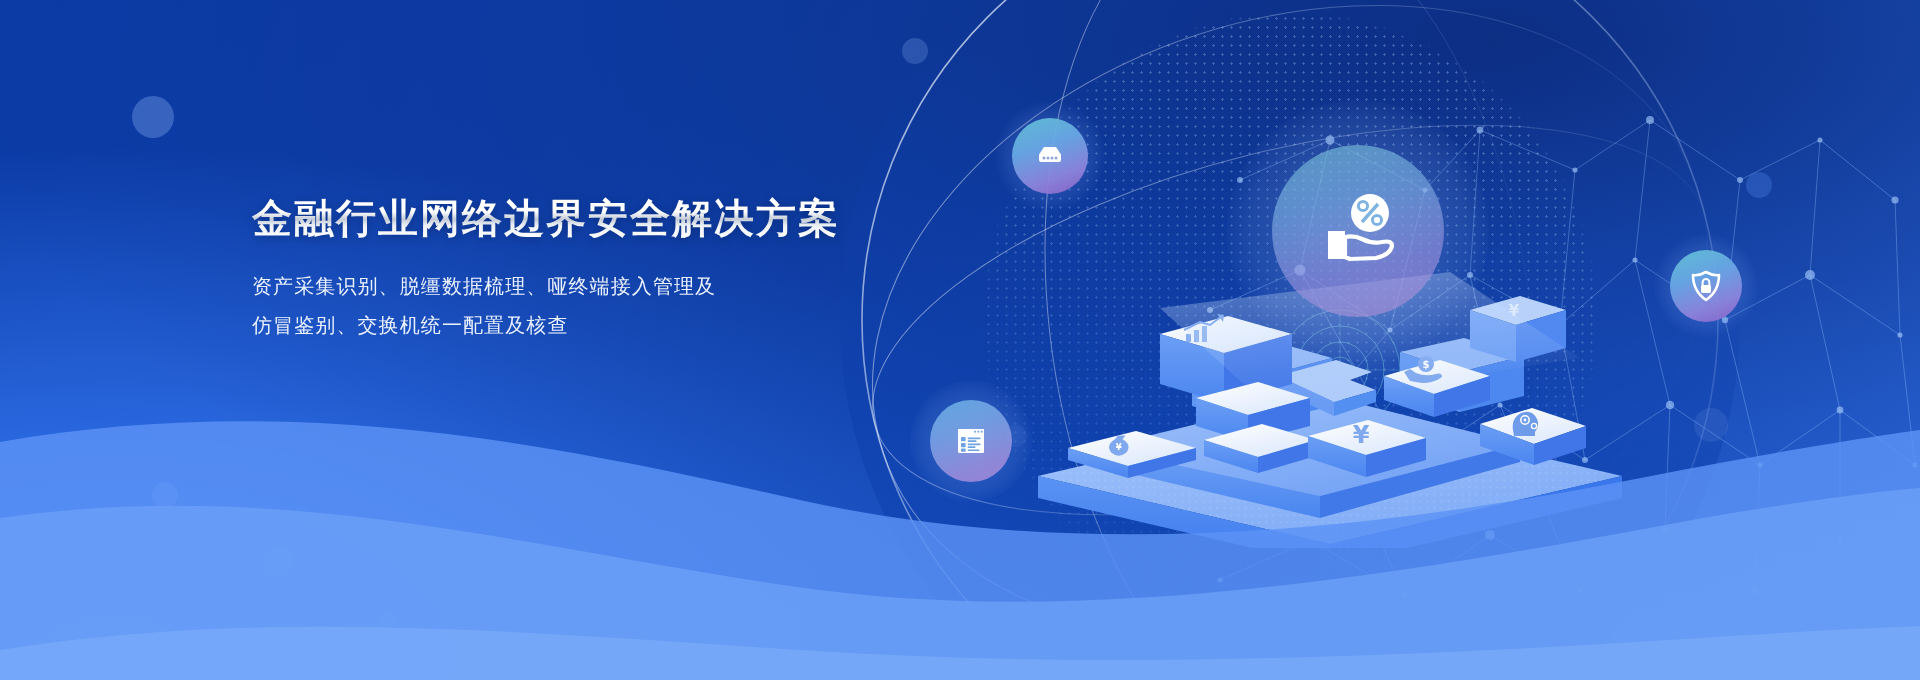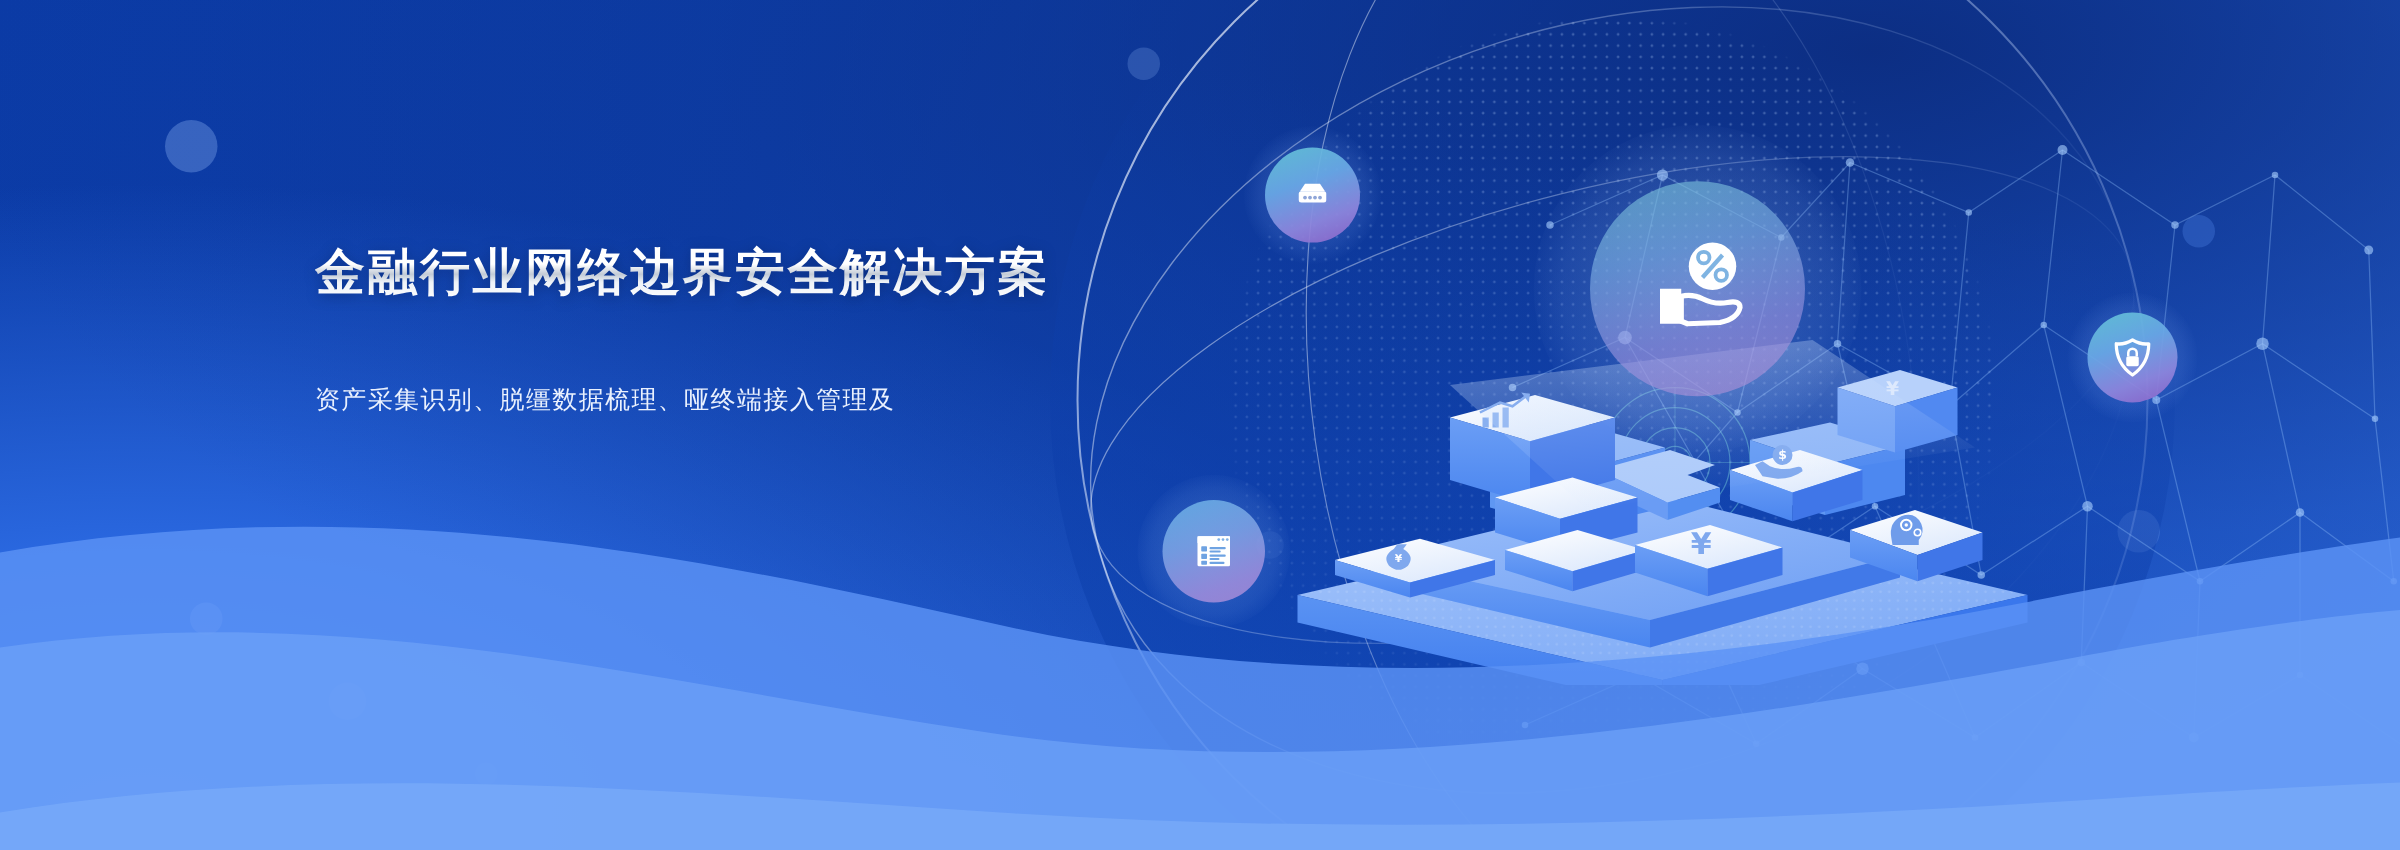--- a/index.html
+++ b/index.html
@@ -66,21 +66,21 @@
   
   .copy { position:absolute; left:252px; top:196px; width:820px; }
   .headline {
     font-size:40px; line-height:1.12; font-weight:700; letter-spacing:2px;
     white-space:nowrap;
     background:linear-gradient(180deg,#ffffff 0%,#ffffff 34%,#c3cbd6 52%,#eef2f7 66%,#ffffff 100%);
     -webkit-background-clip:text; background-clip:text;
     -webkit-text-fill-color:transparent; color:transparent;
     filter:drop-shadow(0 2px 5px rgba(4,28,84,0.45));
   }
-  .sub { margin-top:60px; color:#eaf1fe; font-size:20px; line-height:1.95; letter-spacing:1.1px; }
+  .sub { margin-top:26px; color:#eaf1fe; font-size:20px; line-height:1.95; letter-spacing:1.1px; }
   .sub div { white-space:nowrap; }
 </style>
 </head>
 <body>
 
 <div class="banner">
 
   <div>
     <div class="bokeh" style="left:132px; top:96px; width:42px; height:42px; background:rgba(160,195,255,0.30);"></div>
     <div class="bokeh" style="left:152px; top:482px; width:26px; height:26px; background:rgba(175,205,255,0.32);"></div>
@@ -380,16 +380,17 @@
   <svg class="waves" width="1920" height="330" viewBox="0 0 1920 330" preserveAspectRatio="none">
     <path d="M0,92 C300,40 560,96 800,150 C1060,208 1340,186 1620,132 C1740,108 1860,88 1920,80 L1920,330 L0,330 Z" fill="#5b93f5" opacity="0.82"></path>
     <path d="M0,168 C280,128 520,196 790,236 C1070,278 1380,228 1660,176 C1770,155 1870,142 1920,138 L1920,330 L0,330 Z" fill="#6ba0f7" opacity="0.78"></path>
     <path d="M0,300 C260,258 520,282 800,300 C1100,320 1420,306 1700,288 C1790,282 1870,278 1920,276 L1920,330 L0,330 Z" fill="#7aacf9" opacity="0.70"></path>
   </svg>
 
   <div class="copy">
     <h1 class="headline">金融行业网络边界安全解决方案</h1>
     <div class="sub">
       <div>资产采集识别、脱缰数据梳理、哑终端接入管理及</div>
+      <div>仿冒鉴别、交换机统一配置及核查</div>
     </div>
   </div>
 
 </div>
 
 </body></html>

